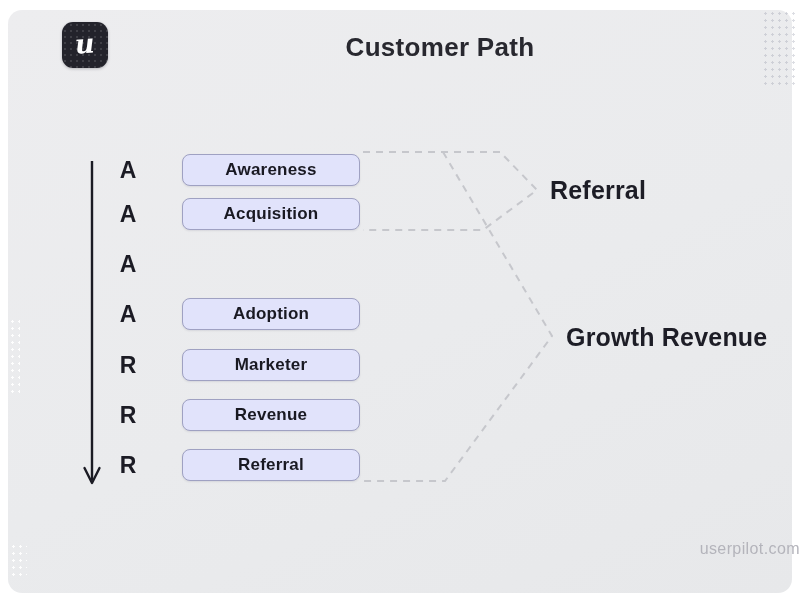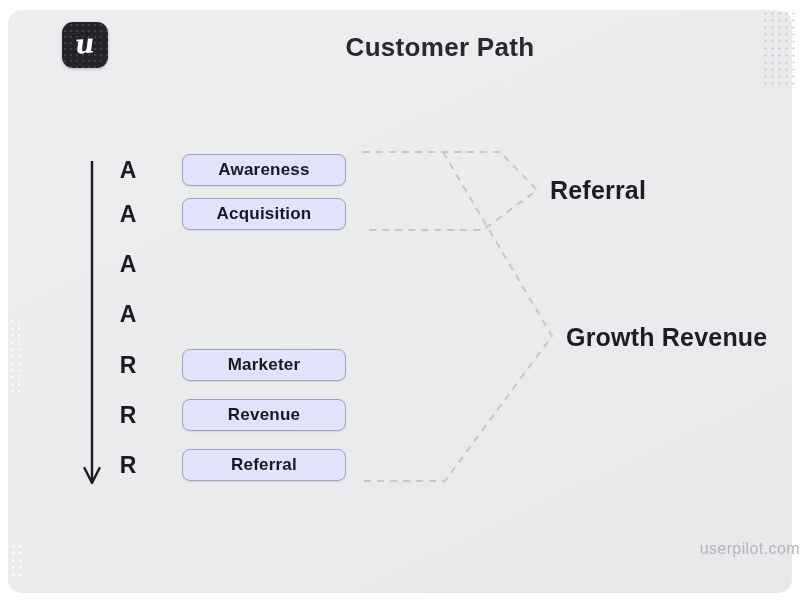--- a/index.html
+++ b/index.html
@@ -38,21 +38,21 @@
     font-size:26px;font-weight:bold;color:#28282f;letter-spacing:0.3px;padding-left:40px;
   }
   svg.overlay{position:absolute;left:0;top:0;width:800px;height:603px;pointer-events:none;}
   .stage-row{position:absolute;left:0;width:800px;height:34px;}
   .stage-initial{
     position:absolute;left:106px;top:0;width:44px;height:34px;
     text-align:center;line-height:34px;
     font-size:23px;font-weight:bold;color:#1b1b24;
   }
   .stage-box{
-    position:absolute;left:182px;top:1px;width:164px;height:32px;
+    position:absolute;left:182px;top:1px;width:178px;height:32px;
     box-sizing:border-box;
     background:#e1e3fb;border:1.5px solid #9fa1c2;border-radius:8px;
     display:flex;align-items:center;justify-content:center;
     box-shadow:0 1px 2px rgba(40,40,70,0.10);
   }
   .stage-box-label{font-size:17px;font-weight:bold;color:#191922;letter-spacing:0.2px;}
   .role-label{
     position:absolute;height:30px;line-height:30px;
     font-size:25px;font-weight:bold;color:#1d1d26;letter-spacing:0.2px;
   }
@@ -96,20 +96,23 @@
     <span class="stage-initial">A</span>
     <div class="stage-box">
       <span class="stage-box-label">Acquisition</span>
     </div>
   </div>
     <div class="stage-row" style="top: 247px;">
     <span class="stage-initial">A</span>
   </div>
     <div class="stage-row" style="top: 297px;">
     <span class="stage-initial">A</span>
+    <div class="stage-box">
+      <span class="stage-box-label">Adoption</span>
+    </div>
   </div>
     <div class="stage-row" style="top: 348px;">
     <span class="stage-initial">R</span>
     <div class="stage-box">
       <span class="stage-box-label">Marketer</span>
     </div>
   </div>
     <div class="stage-row" style="top: 398px;">
     <span class="stage-initial">R</span>
     <div class="stage-box">

